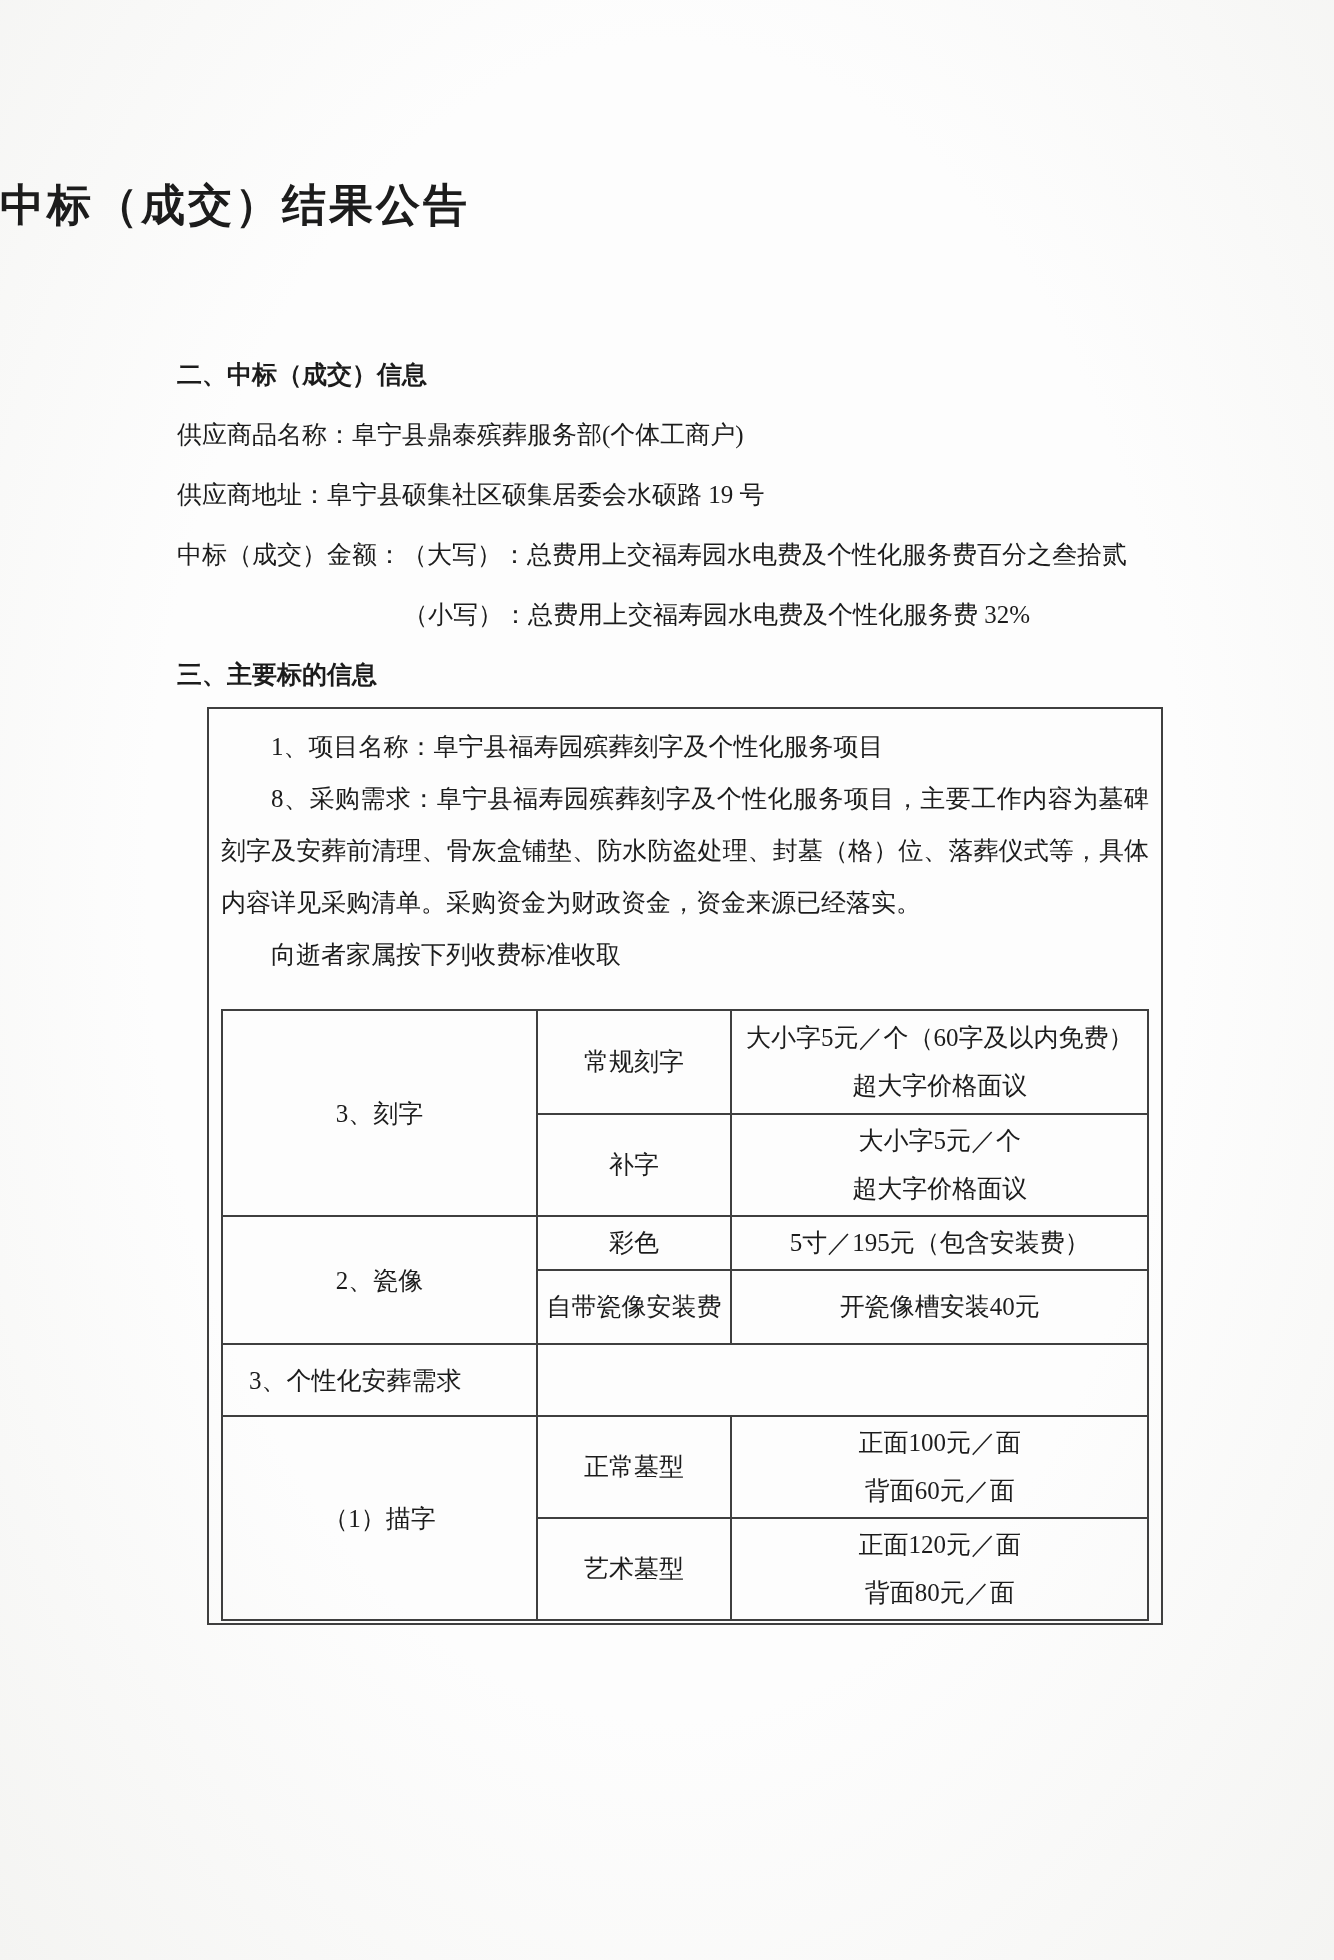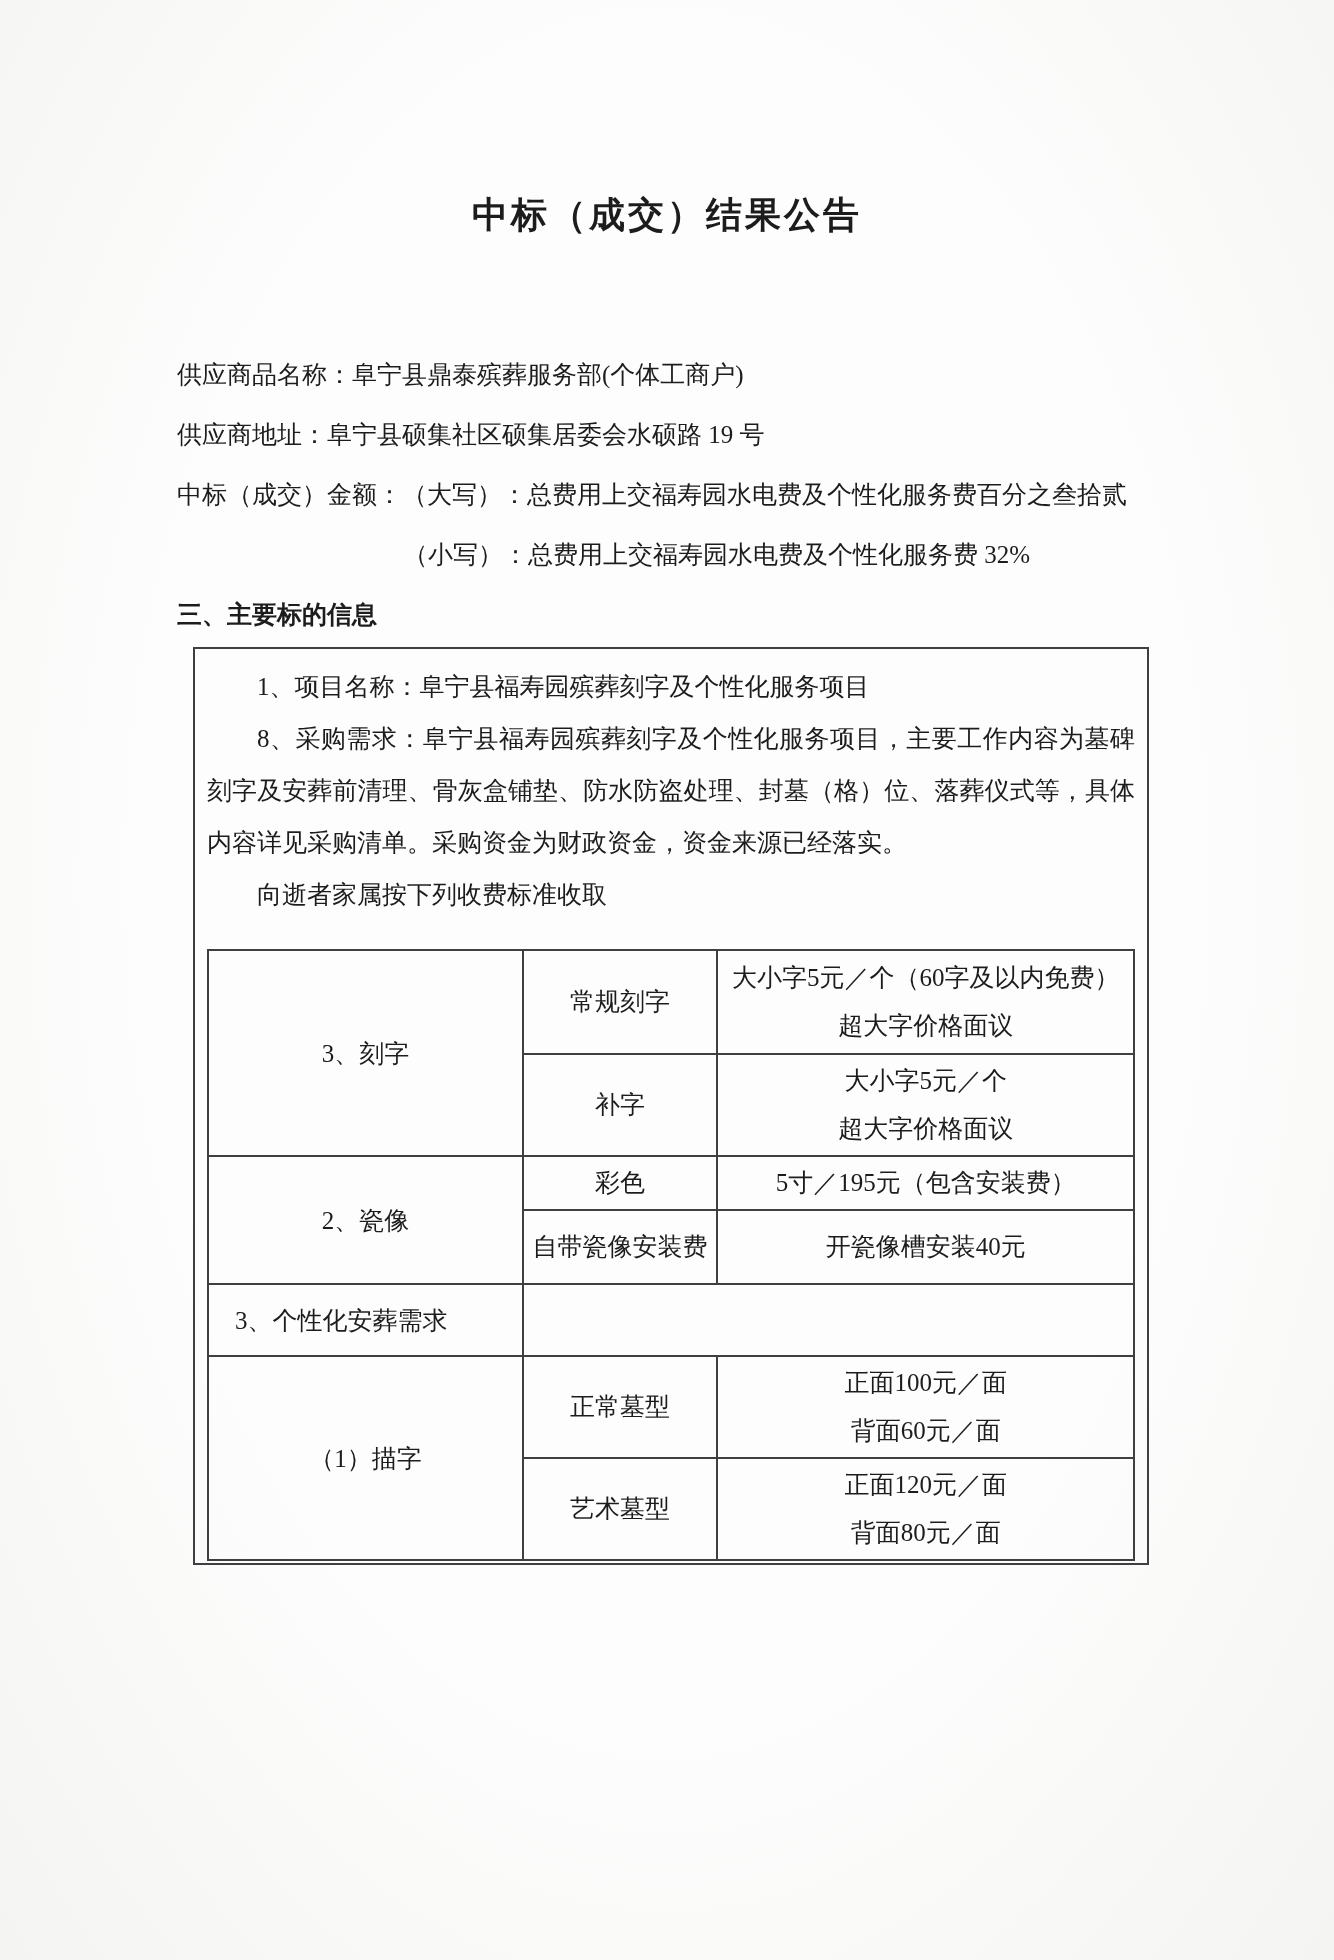--- a/index.html
+++ b/index.html
@@ -15,47 +15,47 @@
     background: #fbfbfb;
   }
   .page {
     position: absolute;
     inset: 0;
     background: radial-gradient(ellipse at 50% 45%, #fdfdfd 55%, #f4f4f2 100%);
     overflow: hidden;
   }
   .title {
     position: absolute;
-    top: 191px;
+    top: 176px;
     left: 0;
     width: 100%;
     margin: 0;
-    text-align: center;
-    font-size: 36px;
+    text-align: left;
+    font-size: 44px;
     font-weight: 700;
     letter-spacing: 3px;
   }
   .content {
     position: absolute;
     top: 345px;
     left: 177px;
     width: 1020px;
     font-size: 25px;
   }
   .line {
     height: 60px;
     line-height: 60px;
     white-space: nowrap;
   }
   .bold { font-weight: 700; }
   .indent-amount { padding-left: 226px; }
   .subject-box {
     box-sizing: border-box;
     width: 956px;
-    margin-left: 16px;
+    margin-left: 30px;
     margin-top: 2px;
     border: 2px solid #3f3f3f;
     padding: 12px 12px 2px 12px;
     background: transparent;
     font-family: Liberation Serif, serif;
   }
   .box-para {
     margin: 0;
     font-size: 25px;
     line-height: 52px;
@@ -93,20 +93,21 @@
 </style>
 </head>
 <body>
 
 <div class="page">
 
   <h1 class="title">中标（成交）结果公告</h1>
 
   <div class="content">
 
+    <div class="line bold">二、中标（成交）信息</div>
     <div class="line">供应商品名称：阜宁县鼎泰殡葬服务部(个体工商户)</div>
     <div class="line">供应商地址：阜宁县硕集社区硕集居委会水硕路 19 号</div>
     <div class="line">中标（成交）金额：（大写）：总费用上交福寿园水电费及个性化服务费百分之叁拾贰</div>
     <div class="line indent-amount">（小写）：总费用上交福寿园水电费及个性化服务费 32%</div>
     <div class="line bold">三、主要标的信息</div>
 
     <div class="subject-box">
 
       <p class="box-para">1、项目名称：阜宁县福寿园殡葬刻字及个性化服务项目</p>
       <p class="box-para justify">8、采购需求：阜宁县福寿园殡葬刻字及个性化服务项目，主要工作内容为墓碑刻字及安葬前清理、骨灰盒铺垫、防水防盗处理、封墓（格）位、落葬仪式等，具体内容详见采购清单。采购资金为财政资金，资金来源已经落实。</p>

